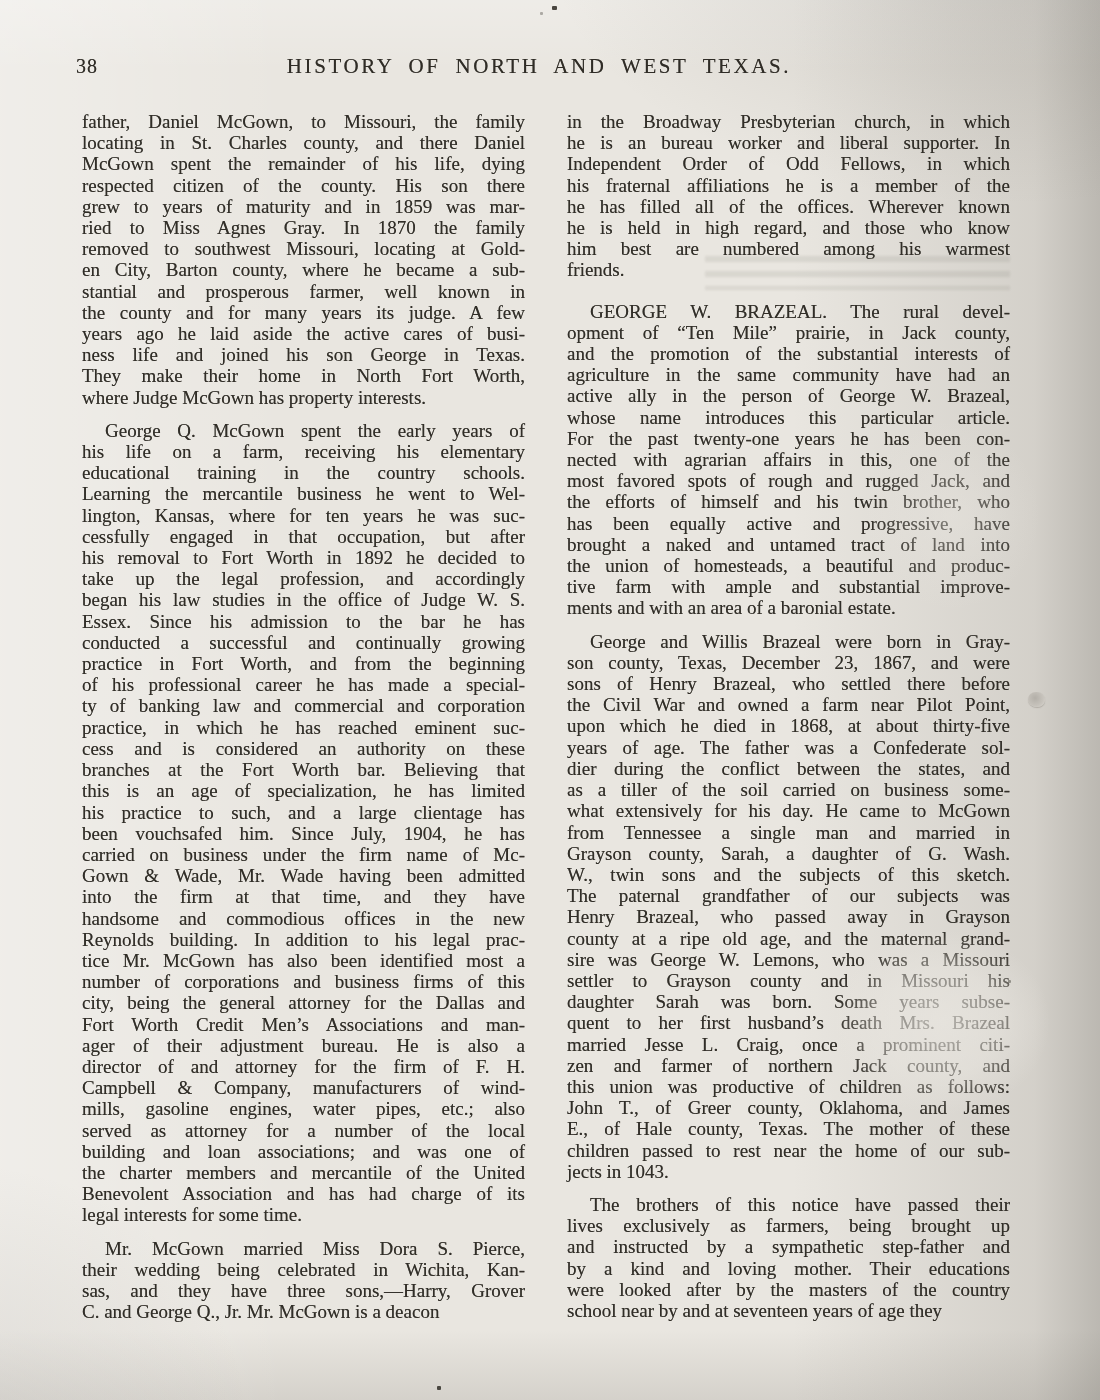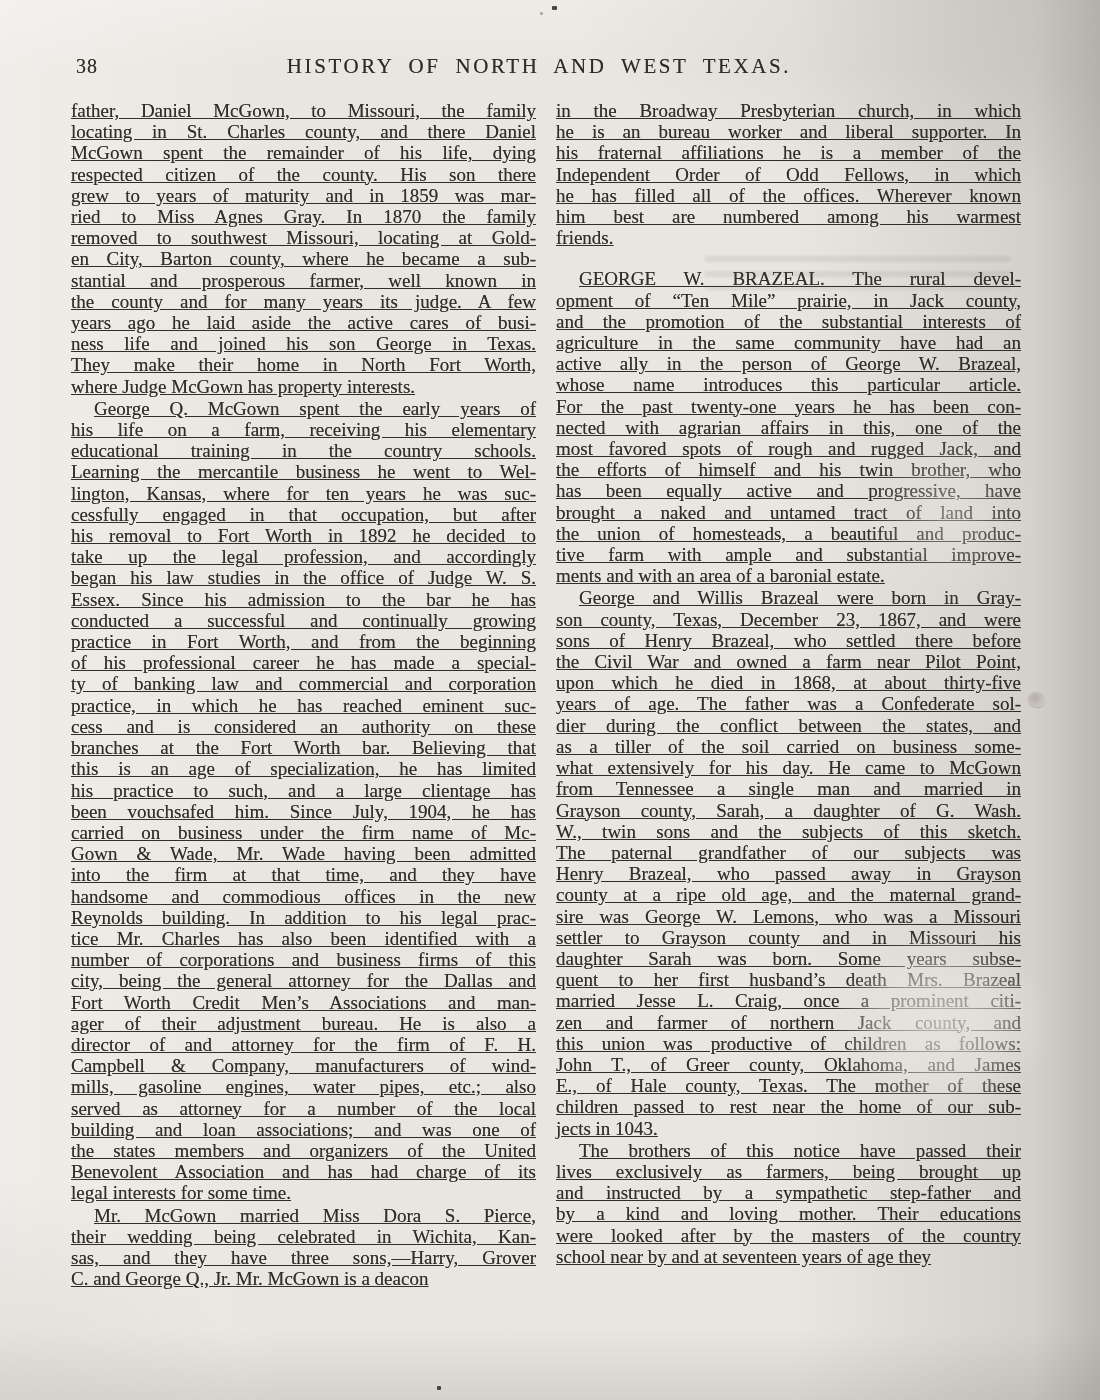--- a/index.html
+++ b/index.html
@@ -47,21 +47,21 @@
     position: absolute;
     top: 99px;
     width: 467px;
     font-size: 19px;
     line-height: 21.2px;
     color: #312e28;
     text-shadow: 0 0 0.55px rgba(49,46,40,0.6);
   }
   .column.left  { left: 70px; }
   .column.right { left: 555px; }
-  .para { margin: 1px; text-decoration: underline; }
+  .para { margin: 12px; }
   .para.space-before { margin-top: 20px; }
   .para.indent .line:first-child { text-indent: 23px; }
   .line {
     text-align: justify;
     text-align-last: justify;
     white-space: normal;
   }
   .line.last { text-align-last: left; }
 
   
@@ -143,49 +143,50 @@
         <div class="line">cess and is considered an authority on these</div>
         <div class="line">branches at the Fort Worth bar. Believing that</div>
         <div class="line">this is an age of specialization, he has limited</div>
         <div class="line">his practice to such, and a large clientage has</div>
         <div class="line">been vouchsafed him. Since July, 1904, he has</div>
         <div class="line">carried on business under the firm name of Mc-</div>
         <div class="line">Gown &amp; Wade, Mr. Wade having been admitted</div>
         <div class="line">into the firm at that time, and they have</div>
         <div class="line">handsome and commodious offices in the new</div>
         <div class="line">Reynolds building. In addition to his legal prac-</div>
-        <div class="line">tice Mr. Charles has also been identified with a</div>
+        <div class="line">tice Mr. McGown has also been identified most a</div>
         <div class="line">number of corporations and business firms of this</div>
         <div class="line">city, being the general attorney for the Dallas and</div>
         <div class="line">Fort Worth Credit Men’s Associations and man-</div>
         <div class="line">ager of their adjustment bureau. He is also a</div>
         <div class="line">director of and attorney for the firm of F. H.</div>
         <div class="line">Campbell &amp; Company, manufacturers of wind-</div>
         <div class="line">mills, gasoline engines, water pipes, etc.; also</div>
         <div class="line">served as attorney for a number of the local</div>
         <div class="line">building and loan associations; and was one of</div>
-        <div class="line">the states members and organizers of the United</div>
+        <div class="line">the charter members and mercantile of the United</div>
         <div class="line">Benevolent Association and has had charge of its</div>
         <div class="line last">legal interests for some time.</div>
       </div>
       <div class="para indent">
         <div class="line">Mr. McGown married Miss Dora S. Pierce,</div>
         <div class="line">their wedding being celebrated in Wichita, Kan-</div>
         <div class="line">sas, and they have three sons,—Harry, Grover</div>
         <div class="line last">C. and George Q., Jr. Mr. McGown is a deacon</div>
       </div>
     </div>
 
   <div class="column right">
       <div class="para">
         <div class="line">in the Broadway Presbyterian church, in which</div>
         <div class="line">he is an bureau worker and liberal supporter. In</div>
+        <div class="line">Independent Order of Odd Fellows, in which</div>
         <div class="line">his fraternal affiliations he is a member of the</div>
-        <div class="line">Independent Order of Odd Fellows, in which</div>
         <div class="line">he has filled all of the offices. Wherever known</div>
+        <div class="line">he is held in high regard, and those who know</div>
         <div class="line">him best are numbered among his warmest</div>
         <div class="line last">friends.</div>
       </div>
       <div class="para indent space-before">
         <div class="line">GEORGE W. BRAZEAL. The rural devel-</div>
         <div class="line">opment of “Ten Mile” prairie, in Jack county,</div>
         <div class="line">and the promotion of the substantial interests of</div>
         <div class="line">agriculture in the same community have had an</div>
         <div class="line">active ally in the person of George W. Brazeal,</div>
         <div class="line">whose name introduces this particular article.</div>

